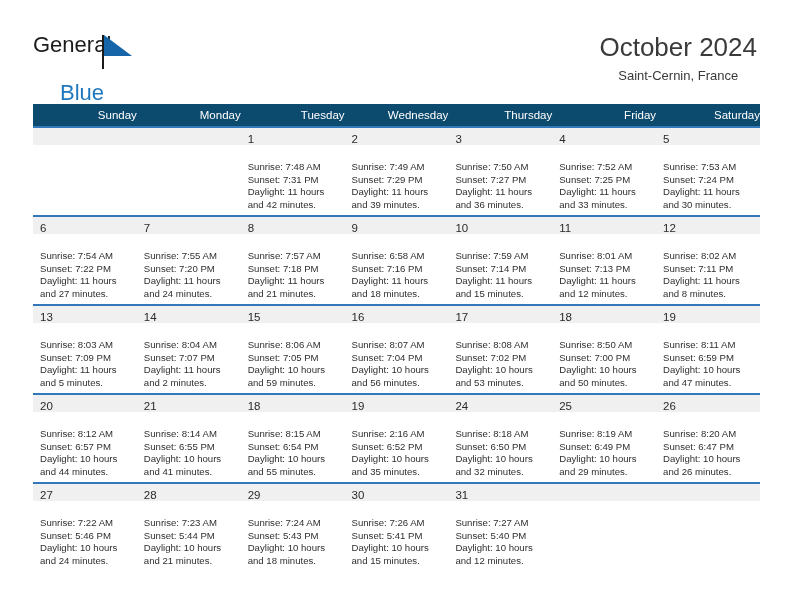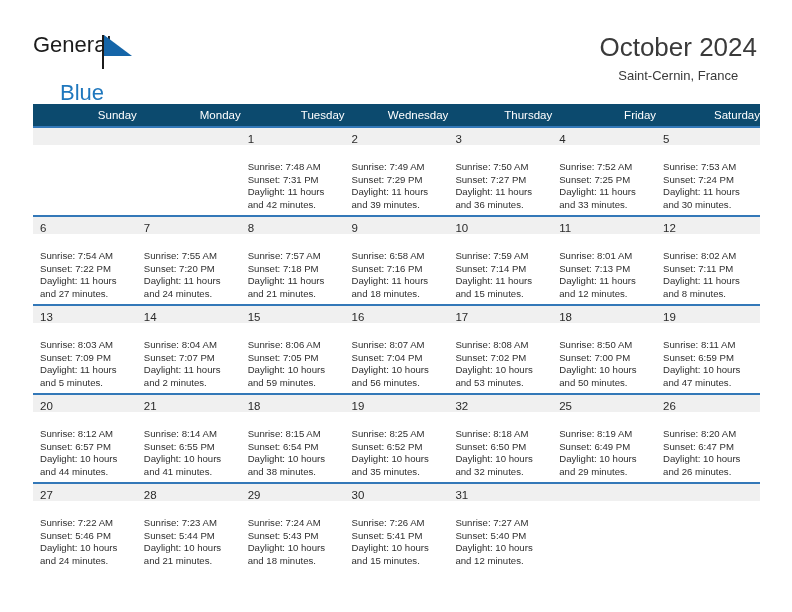--- a/index.html
+++ b/index.html
@@ -436,38 +436,38 @@
               </div>
             </div>
           </td>
           <td>
             <div class="cell-inner">
               <div class="daynum-band"><span class="daynum">18</span></div>
               <div class="cell-lines">
                 <div class="cell-line">Sunrise: 8:15 AM</div>
                 <div class="cell-line">Sunset: 6:54 PM</div>
                 <div class="cell-line">Daylight: 10 hours</div>
-                <div class="cell-line">and 38 minutes.</div>
+                <div class="cell-line">and 55 minutes.</div>
               </div>
             </div>
           </td>
           <td>
             <div class="cell-inner">
               <div class="daynum-band"><span class="daynum">19</span></div>
               <div class="cell-lines">
-                <div class="cell-line">Sunrise: 8:25 AM</div>
+                <div class="cell-line">Sunrise: 2:16 AM</div>
                 <div class="cell-line">Sunset: 6:52 PM</div>
                 <div class="cell-line">Daylight: 10 hours</div>
                 <div class="cell-line">and 35 minutes.</div>
               </div>
             </div>
           </td>
           <td>
             <div class="cell-inner">
-              <div class="daynum-band"><span class="daynum">32</span></div>
+              <div class="daynum-band"><span class="daynum">24</span></div>
               <div class="cell-lines">
                 <div class="cell-line">Sunrise: 8:18 AM</div>
                 <div class="cell-line">Sunset: 6:50 PM</div>
                 <div class="cell-line">Daylight: 10 hours</div>
                 <div class="cell-line">and 32 minutes.</div>
               </div>
             </div>
           </td>
           <td>
             <div class="cell-inner">

